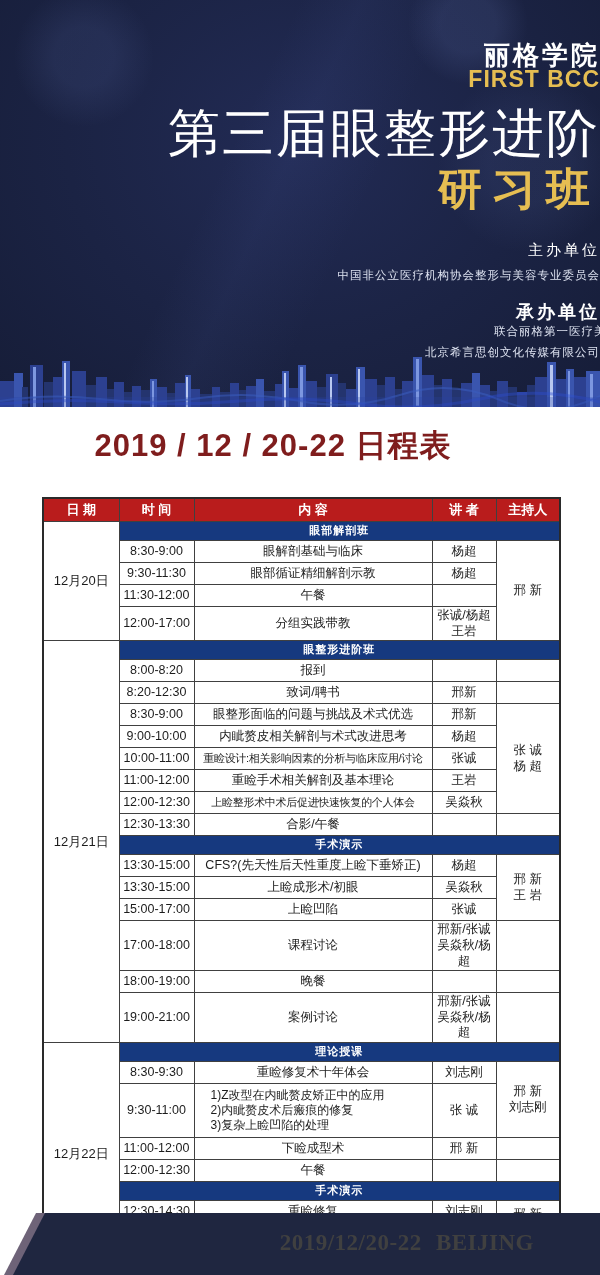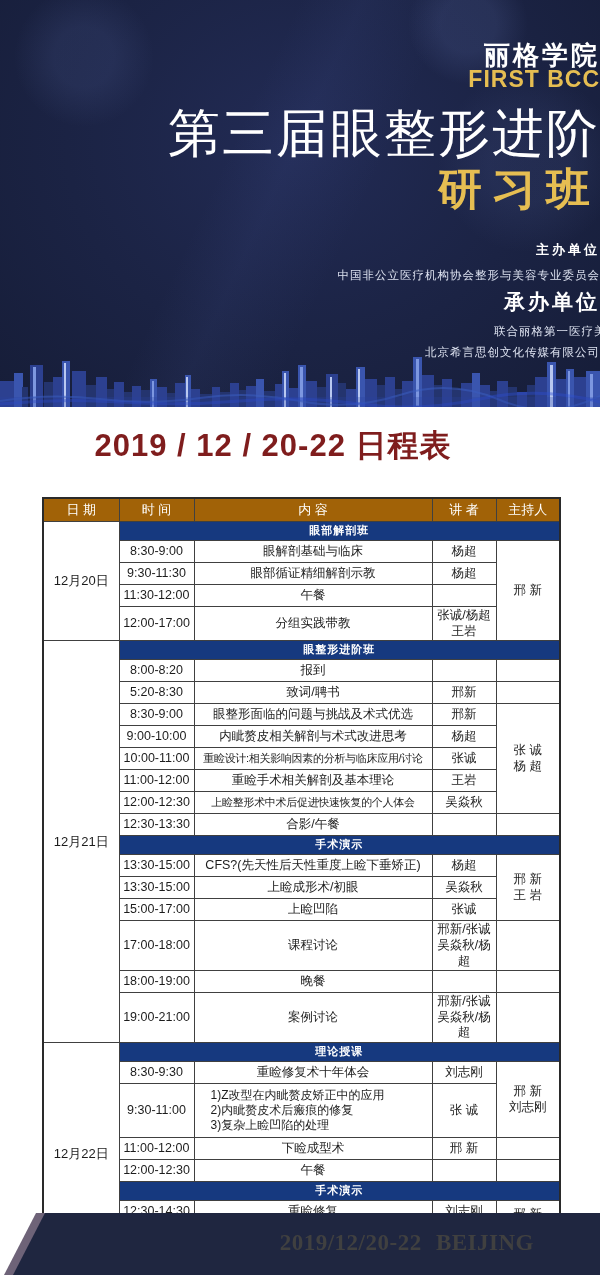--- a/index.html
+++ b/index.html
@@ -13,39 +13,39 @@
       radial-gradient(circle at 78% 6%, rgba(120,140,210,.14) 0 28px, transparent 60px),
       radial-gradient(circle at 14% 14%, rgba(110,130,200,.12) 0 30px, transparent 70px),
       radial-gradient(circle at 88% 40%, rgba(110,130,200,.10) 0 40px, transparent 90px),
       linear-gradient(115deg, rgba(90,110,190,0) 38%, rgba(90,110,190,.08) 46%, rgba(90,110,190,0) 58%),
       radial-gradient(ellipse at 50% 35%, #222b55 0%, #1b2344 55%, #161d38 100%);}
   .banner div{position:absolute;width:100%;text-align:right;}
   .b-school{top:38px;color:#fff;font-size:26px;font-weight:bold;letter-spacing:3px;}
   .b-sub{top:66px;color:#e6be52;font-size:23px;font-weight:bold;letter-spacing:1px;}
   .b-title{top:99px;color:#fff;font-size:52px;font-weight:400;letter-spacing:2px;}
   .b-title2{top:160px;color:#e6be52;font-size:44px;font-weight:900;letter-spacing:10px;}
-  .b-label1{top:241px;color:#fff;font-size:13px;font-weight:bold;letter-spacing:3px;}
+  .b-label1{top:241px;color:#fff;font-size:15px;font-weight:normal;letter-spacing:3px;}
   .b-org1{top:268px;color:#dde2f0;font-size:11.5px;letter-spacing:1px;}
-  .b-label2{top:288px;color:#fff;font-size:21px;font-weight:bold;letter-spacing:3px;}
+  .b-label2{top:300px;color:#fff;font-size:18px;font-weight:bold;letter-spacing:3px;}
   .b-org2{top:324px;color:#dde2f0;font-size:11.5px;letter-spacing:1px;margin-left:44px;}
   .b-org3{top:345px;color:#dde2f0;font-size:11.5px;letter-spacing:1px;}
   .skyline{position:absolute;bottom:0;left:0;width:600px;height:56px;}
 
   
   .sched-title{position:absolute;top:425px;left:0;width:546px;text-align:center;
     color:#7f1d1d;font-size:31px;font-weight:900;letter-spacing:1px;}
 
   
   .tbl-wrap{position:absolute;top:497px;left:42px;width:517px;}
   table{border-collapse:collapse;table-layout:fixed;width:517px;
         border:2px solid #2a2a2a;}
   col.c1{width:76px}col.c2{width:75px}col.c3{width:238px}col.c4{width:64px}col.c5{width:64px}
   th,td{border:1px solid #404040;text-align:center;vertical-align:middle;
         padding:1px 2px;color:#1c1c1c;font-size:12.5px;line-height:1.25;overflow:hidden;}
-  thead th{background:#a16207;color:#fff;font-weight:normal;height:20px;font-size:13px;}
+  thead th{background:#b91c1c;color:#fff;font-weight:bold;height:20px;font-size:13px;}
   td.bar{background:#16397f;color:#fff;font-weight:bold;height:16px;font-size:11px;letter-spacing:1px;}
   tr.rh>td{height:19px;}
   td.date-c{font-size:13px;margin-left:46px;}
   td.long{font-size:11px;letter-spacing:-0.3px;}
   .pre{white-space:pre-line;}
   td.leftal{text-align:left;padding-left:16px;font-size:12px;}
 
   
   .footer{position:absolute;top:1213px;left:0;width:600px;height:62px;}
   .f-stripe{position:absolute;inset:0;background:#6e6378;
@@ -208,21 +208,21 @@
           <td class="date-c" rowspan="16">12月21日</td>
           <td class="bar" colspan="4">眼整形进阶班</td>
         </tr>
         <tr class="rh">
           <td>8:00-8:20</td>
           <td>报到</td>
           <td></td>
           <td></td>
         </tr>
         <tr class="rh">
-          <td>5:20-8:30</td>
+          <td>8:20-12:30</td>
           <td>致词/聘书</td>
           <td>邢新</td>
           <td></td>
         </tr>
         <tr class="rh">
           <td>8:30-9:00</td>
           <td>眼整形面临的问题与挑战及术式优选</td>
           <td>邢新</td>
           <td class="pre" rowspan="5">张 诚
 杨 超</td>

